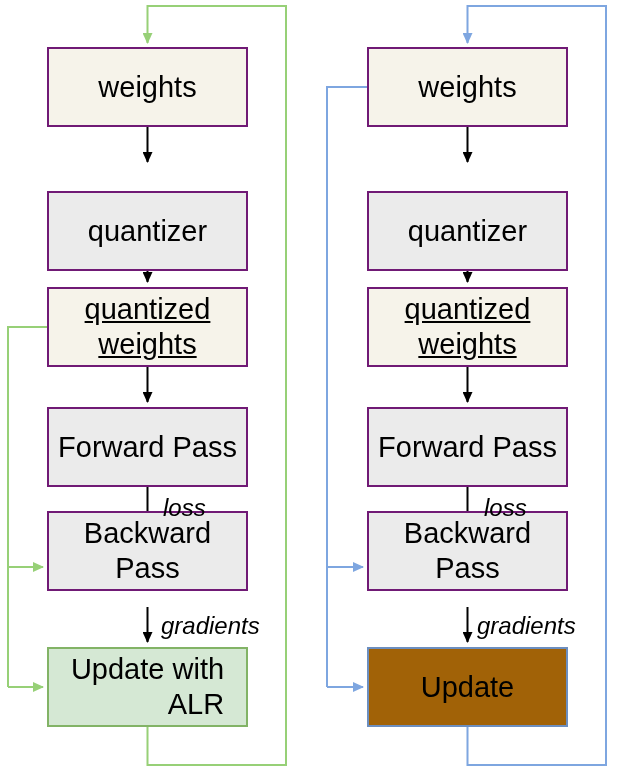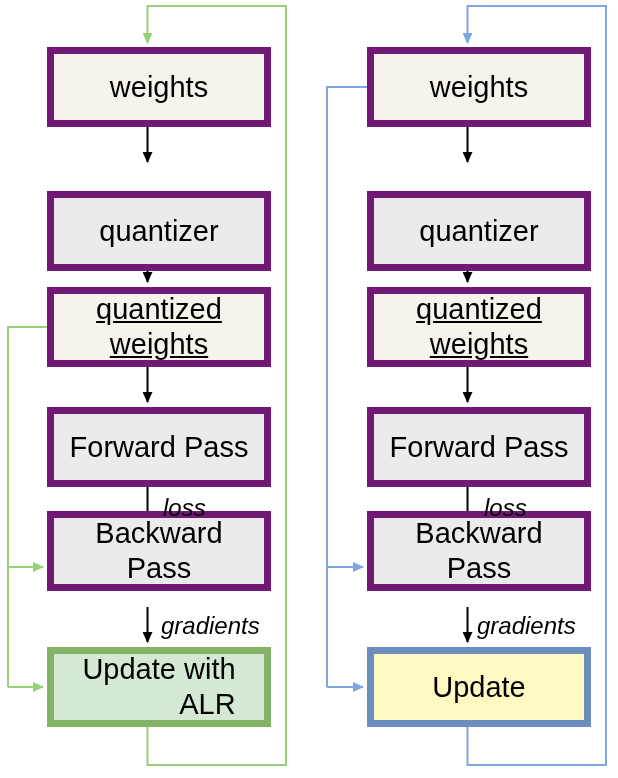--- a/index.html
+++ b/index.html
@@ -7,33 +7,33 @@
     width:618px; height:778px;
     background:#ffffff;
     font-family:"Liberation Sans", sans-serif;
     position:relative;
     overflow:hidden;
   }
   .canvas { position:absolute; left:0; top:0; width:618px; height:778px; }
   .connector-layer { position:absolute; left:0; top:0; pointer-events:none; }
   .node {
     position:absolute;
-    width:224px; height:80px;
+    width:201px; height:80px;
     box-sizing:border-box;
-    border:7px solid #701a75;
+    border:2px solid #701a75;
     display:flex; align-items:center; justify-content:center;
     text-align:center;
     font-size:29px; line-height:35px;
     color:#000000;
     white-space:pre-line;
   }
   .fill-cream { background:#f6f3ea; }
   .fill-gray  { background:#ebebeb; }
   .fill-green { background:#d5e8d4; border-color:#82b366;text-align:right; }
-  .fill-blue  { background:#fef9c3; border-color:#6c8ebf; }
+  .fill-blue  { background:#a16207; border-color:#6c8ebf; }
   .col-left  { left:47px; }
   .col-right { left:367px; }
   .row-0 { top:47px; }
   .row-1 { top:167px;margin-top:24px; }
   .row-2 { top:287px;text-decoration:underline; }
   .row-3 { top:407px; }
   .row-4 { top:511px; }
   .row-5 { top:647px; }
   .edge-label {
     position:absolute;

